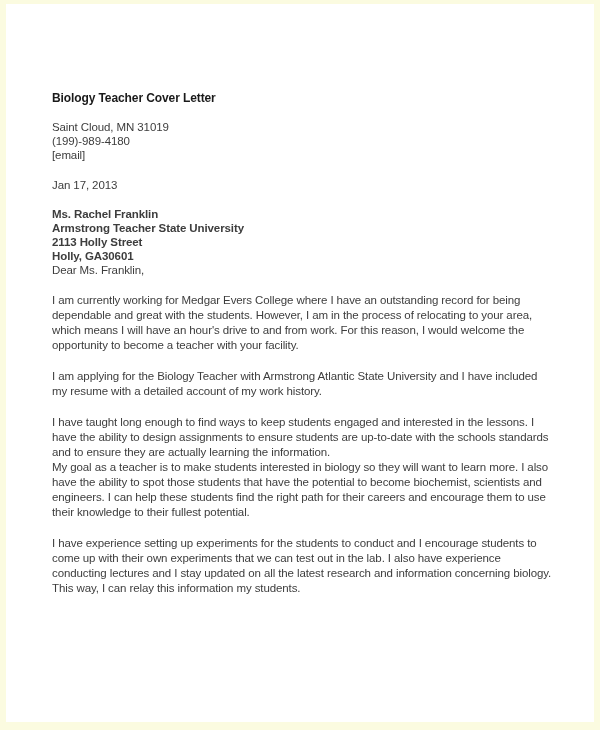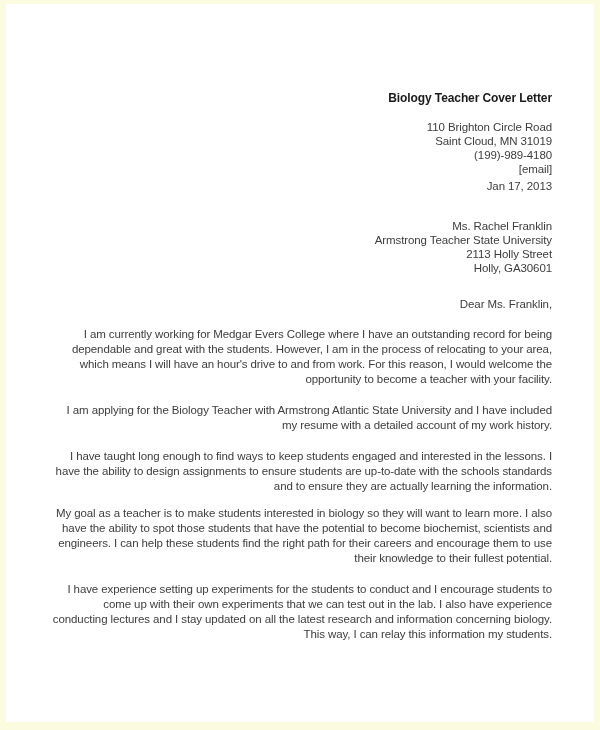--- a/index.html
+++ b/index.html
@@ -23,64 +23,62 @@
     background: var(--page-bg, #ffffff);
   }
   .content {
     position: absolute;
     top: 87px;
     left: 46px;
     width: 500px;
     color: var(--text-color, #3d3d3d);
     font-size: 11.5px;
     letter-spacing: -0.1px;
-    text-align: right;
   }
   .doc-title {
     font-size: 12px;
     font-weight: bold;
     color: var(--title-color, #1a1a1a);
     line-height: 14px;
     margin: 0 0 15px 0;
   }
   .addr-line {
     line-height: 14px;
   }
   .date-line {
-    margin-top: 3px;
+    margin-top: 16px;
     line-height: 14px;
   }
   .recipient-block {
-    margin-top: 26px;
+    margin-top: 15px;
+    font-weight: bold;
   }
   .salutation {
-    margin-top: 22px;
     line-height: 15px;
   }
   .body-block {
     margin-top: 15px;
   }
   .para {
     margin: 0 0 16px 0;
     line-height: 15px;
   }
   .para.joined {
-    margin-bottom: 12px;
+    margin-bottom: 0;
   }
 </style>
 </head>
 <body style="--border-bg: #fbfbe0; --page-bg: #ffffff; --text-color: #3d3d3d; --title-color: #1a1a1a;">
 
 <div class="page">
   <div class="content">
 
     <div class="doc-title">Biology Teacher Cover Letter</div>
 
     <div class="sender-block">
-      <div class="addr-line">110 Brighton Circle Road</div>
       <div class="addr-line">Saint Cloud, MN 31019</div>
       <div class="addr-line">(199)-989-4180</div>
       <div class="addr-line">[email]</div>
     </div>
 
     <div class="date-line">Jan 17, 2013</div>
 
     <div class="recipient-block">
       <div class="addr-line">Ms. Rachel Franklin</div>
       <div class="addr-line">Armstrong Teacher State University</div>

